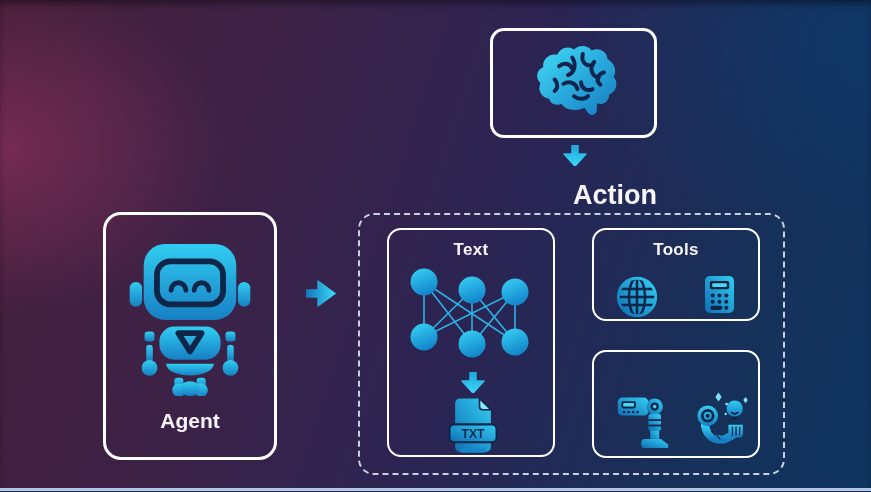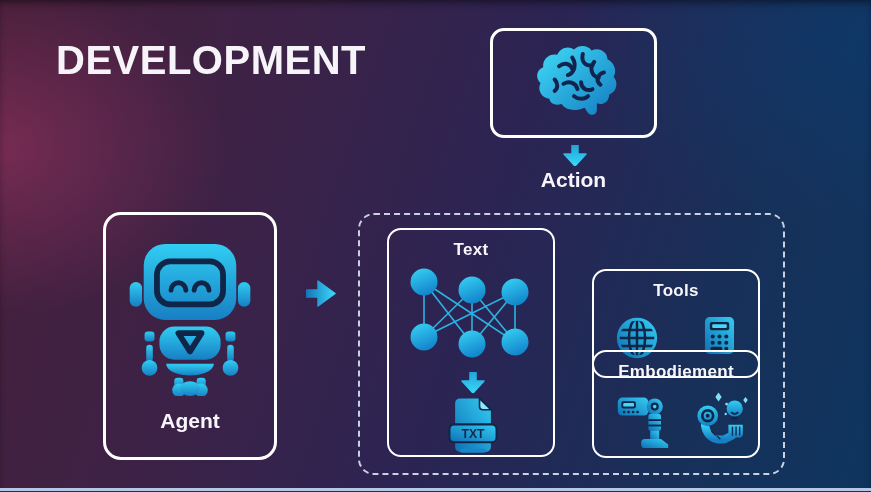--- a/index.html
+++ b/index.html
@@ -30,30 +30,30 @@
   .card-thin{border-width:2.5px;}
   .brain-card{left:490px;top:28px;width:167px;height:110px;border-radius:14px;
     display:flex;align-items:center;justify-content:center;}
   .agent-card{left:103px;top:212px;width:174px;height:248px;border-radius:18px;}
   .agent-card .robot{position:absolute;left:50%;top:24px;transform:translateX(-50%);}
   .agent-label{
     position:absolute;left:0;right:0;bottom:24px;text-align:center;
     color:#f8f6fa;font-size:21px;font-weight:700;
   }
   .action-label{
-    position:absolute;left:490px;top:168px;width:167px;text-align:center;
-    color:#f8f6fa;font-size:21px;font-weight:700;
+    position:absolute;left:490px;top:180px;width:167px;text-align:right;
+    color:#f8f6fa;font-size:27px;font-weight:700;
   }
   .arrow-abs{position:absolute;}
   .dashed-box{
     position:absolute;left:358px;top:213px;width:427px;height:262px;
     border:2px dashed #c9d1e2;border-radius:16px;box-sizing:border-box;
   }
   .text-card{left:387px;top:228px;width:168px;height:229px;border-radius:14px;}
-  .tools-card{left:592px;top:228px;width:168px;height:109px;border-radius:14px;margin-top:41px;}
+  .tools-card{left:592px;top:228px;width:168px;height:93px;border-radius:14px;}
   .emb-card{left:592px;top:350px;width:168px;height:108px;border-radius:14px;}
   .card-label{
     position:absolute;top:10px;left:0;right:0;text-align:center;
     color:#f8f6fa;font-size:17px;font-weight:700;letter-spacing:0.3px;
   }
   .nn-svg{position:absolute;left:0;top:0;}
   .txt-arrow{position:absolute;left:72px;top:142px;}
   .txt-icon{position:absolute;left:58px;top:166px;}
   .globe-icon{position:absolute;left:22px;top:46px;}
   .calc-icon{position:absolute;left:110px;top:45px;}
@@ -89,21 +89,20 @@
           <stop offset="1" stop-color="#39d8f7"></stop>
       </linearGradient>
       <linearGradient id="gArrowH" x1="0" y1="0" x2="1" y2="0">
         <stop offset="0" stop-color="#1574ba"></stop>
           <stop offset="1" stop-color="#3ad9f8"></stop>
       </linearGradient>
     </defs>
   </svg>
 
   <div class="title">
-    <div>DEVELOPMENT</div>
   </div>
 
   <div class="card brain-card">
     <svg width="88" height="82" viewBox="0 0 100 92">
       <path fill="url(#gBrain)" d="M22 64 C13 63 8 54 12 46 C6 41 7 31 15 28 C14 19 22 12 31 14
         C34 6 44 3 50 8 C56 2 66 3 70 9 C79 5 88 11 88 19 C96 23 99 32 95 39
         C101 46 98 56 90 59 C90 67 83 72 76 69 L76 76 C76 82 70 84 66 80 L62 74
         C52 79 40 77 36 70 C29 72 23 70 22 64 Z"></path>
       <g fill="none" stroke="#12234d" stroke-width="4.5" stroke-linecap="round">
         <path d="M33 27 C39 22 46 24 48 30"></path>
@@ -220,21 +219,20 @@
         <circle cx="9" cy="27.5" r="2.1"></circle>
           <circle cx="16" cy="27.5" r="2.1"></circle>
           <circle cx="23" cy="27.5" r="2.1"></circle>
         <rect x="6.5" y="31.7" width="12.5" height="4.2" rx="2.1"></rect>
         <circle cx="23" cy="33.8" r="2.1"></circle>
       </g>
     </svg>
   </div>
 
   <div class="card card-thin emb-card">
-    <div class="card-label">Embodiement</div>
     <svg class="leg-icon" width="54" height="58" viewBox="0 0 60 64">
       <rect x="2" y="6" width="34" height="20" rx="5" fill="url(#gIcon)"></rect>
       <rect x="6" y="10" width="16" height="8" rx="2" fill="#0f2649"></rect>
       <rect x="8" y="12" width="12" height="4" rx="1" fill="#49d6f4"></rect>
       <g fill="#0f2649">
         <circle cx="9" cy="22" r="1.5"></circle>
           <circle cx="14" cy="22" r="1.5"></circle>
         <circle cx="19" cy="22" r="1.5"></circle>
           <circle cx="24" cy="22" r="1.5"></circle>
       </g>

